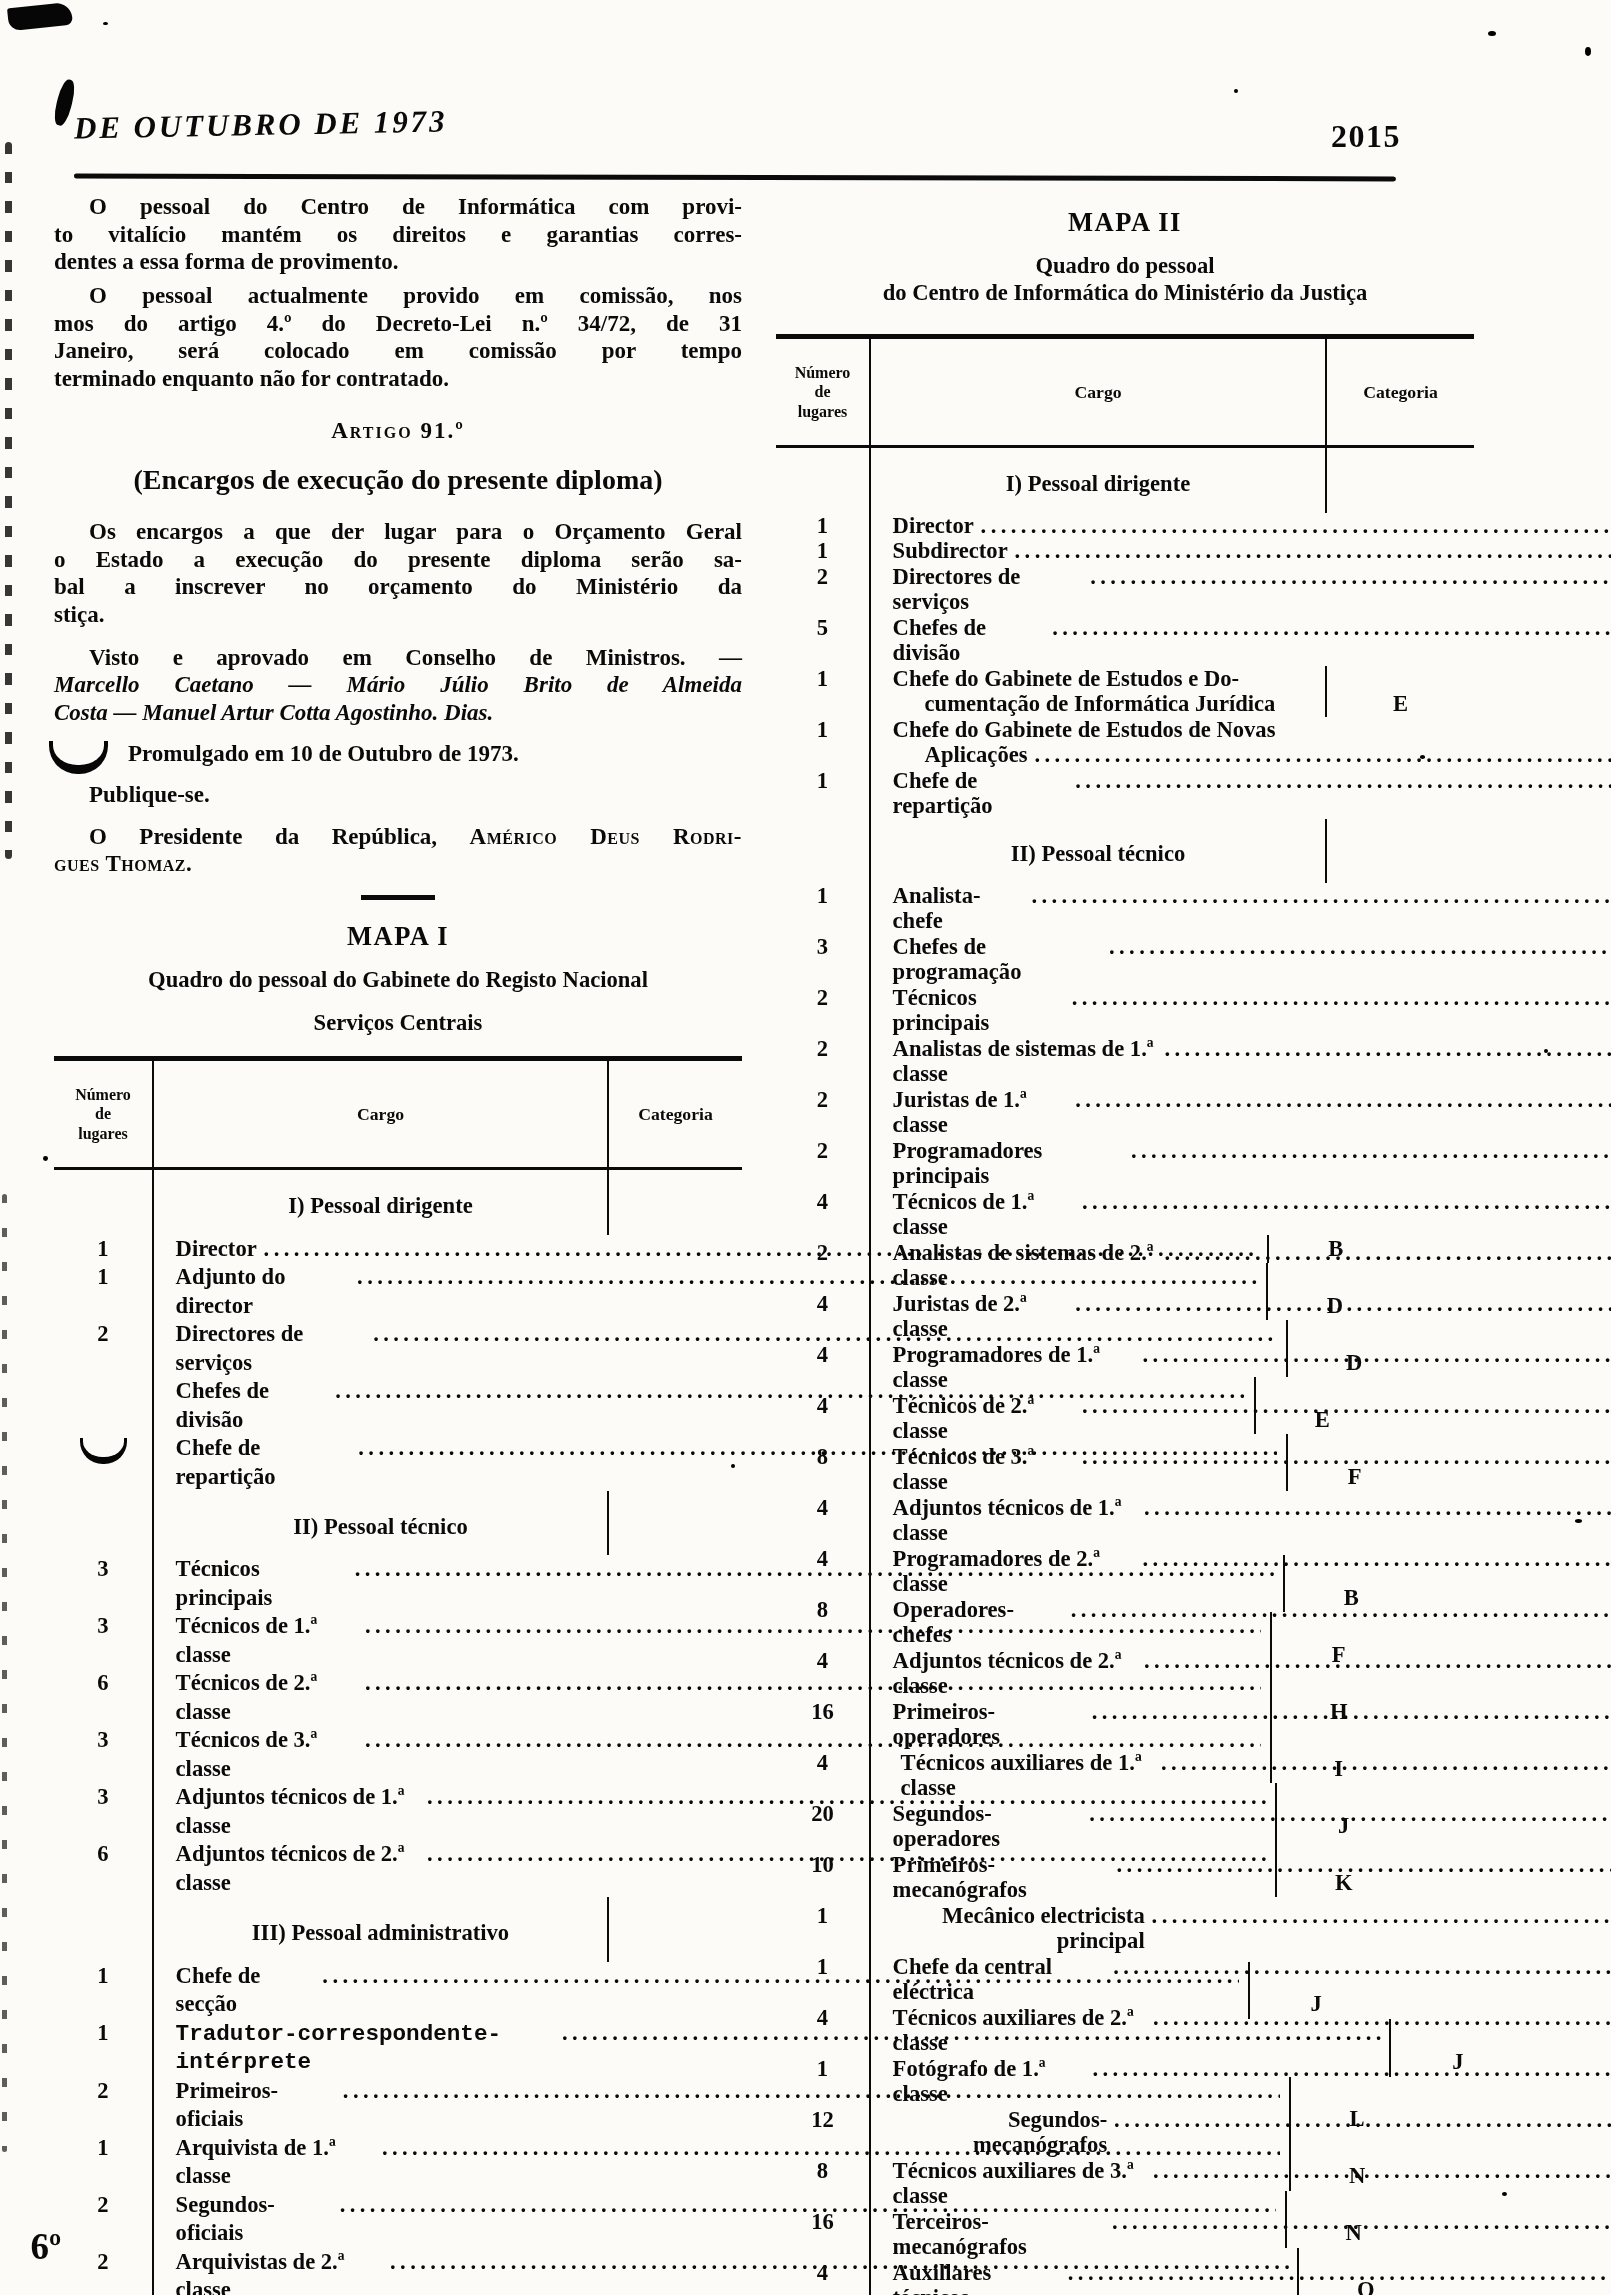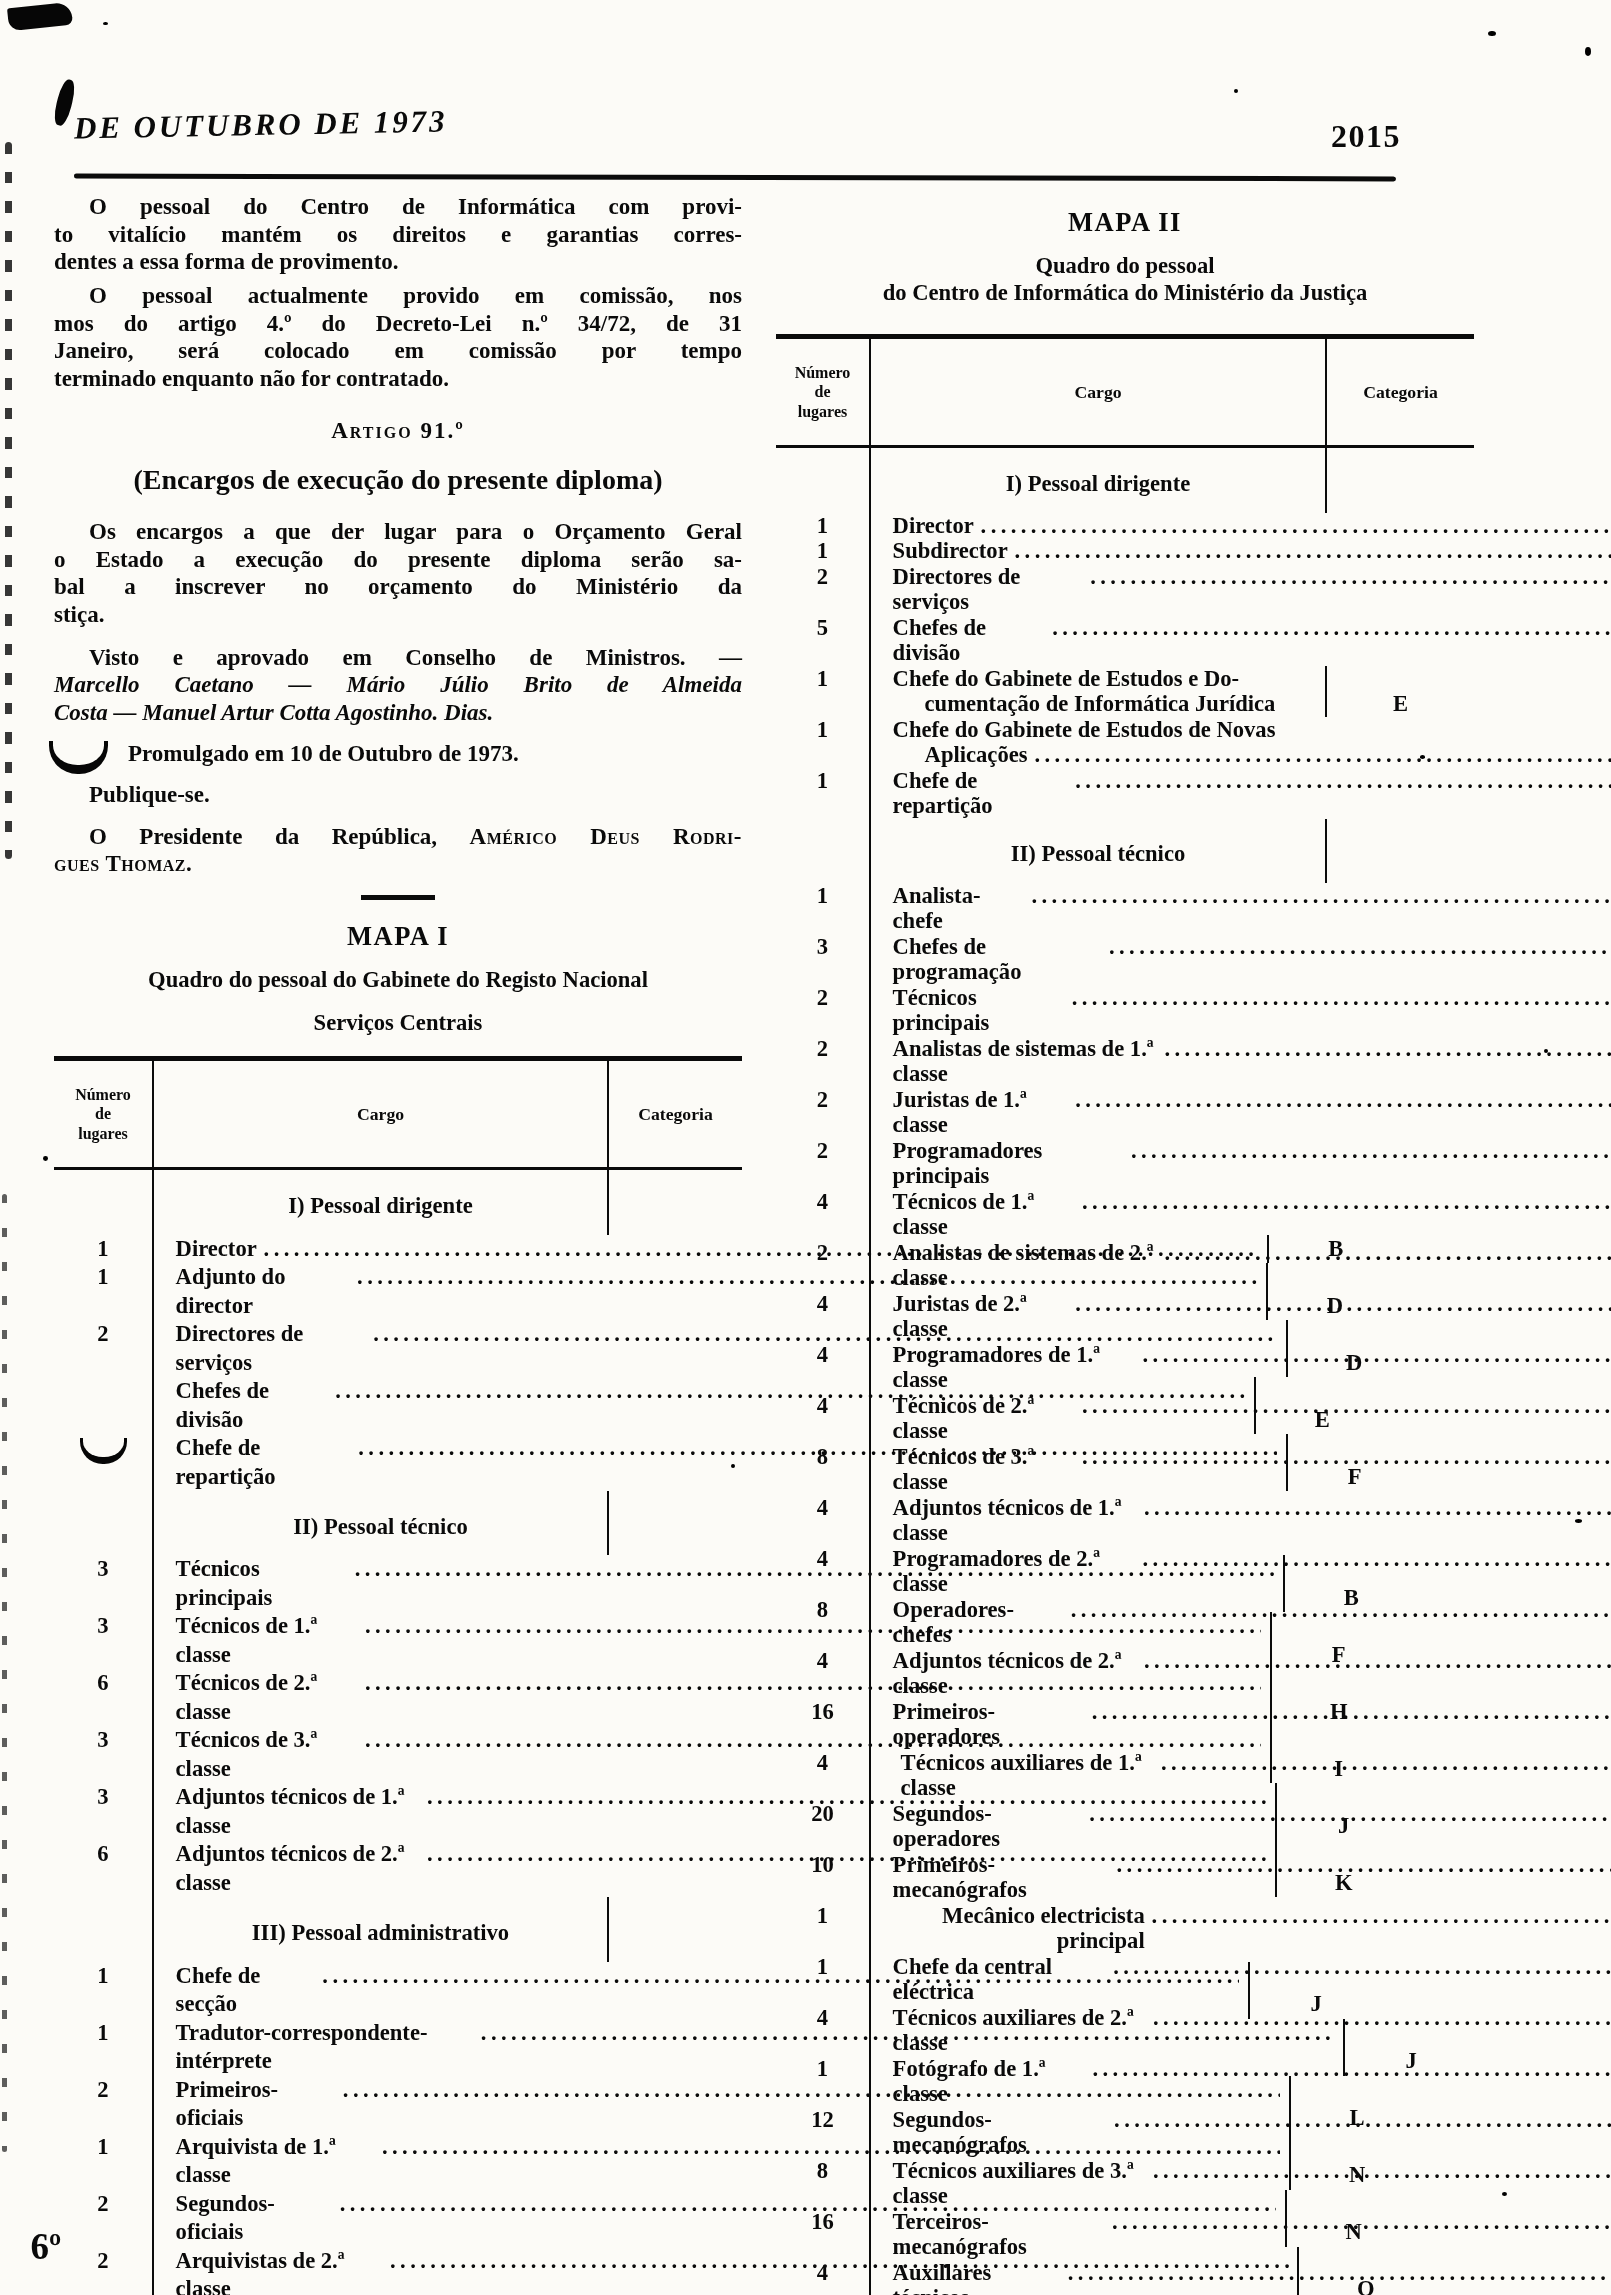--- a/index.html
+++ b/index.html
@@ -282,21 +282,21 @@
                 <div class="" style="display: inline;">Chefe de secção</div>
                 <div class="dots"></div>
               </div>
             </div>
             <div class="cell cat">J</div>
           </div>
           <div class="trow drow">
             <div class="cell num">1</div>
             <div class="cell mid cargo-cell">
               <div class="cline">
-                <div class="" style="display: inline;">Tradutor-correspondente-intérprete</div>
+                <div class="" style="display: inline; font-family: Liberation Mono, monospace;">Tradutor-correspondente-intérprete</div>
                 <div class="dots"></div>
               </div>
             </div>
             <div class="cell cat">J</div>
           </div>
           <div class="trow drow">
             <div class="cell num">2</div>
             <div class="cell mid cargo-cell">
               <div class="cline">
                 <div class="" style="display: inline;">Primeiros-oficiais</div>
@@ -647,21 +647,21 @@
               <div class="cline">
                 <div class="" style="display: inline;">Fotógrafo de 1.ª classe</div>
                 <div class="dots"></div>
               </div>
             </div>
           </div>
           <div class="trow drow">
             <div class="cell num">12</div>
             <div class="cell mid cargo-cell">
               <div class="cline">
-                <div class="" style="display: inline;">Segundos-mecanógrafos</div>
+                <div class="" style="display: inline; text-align: right;">Segundos-mecanógrafos</div>
                 <div class="dots"></div>
               </div>
             </div>
           </div>
           <div class="trow drow">
             <div class="cell num">8</div>
             <div class="cell mid cargo-cell">
               <div class="cline">
                 <div class="" style="display: inline;">Técnicos auxiliares de 3.ª classe</div>
                 <div class="dots"></div>

